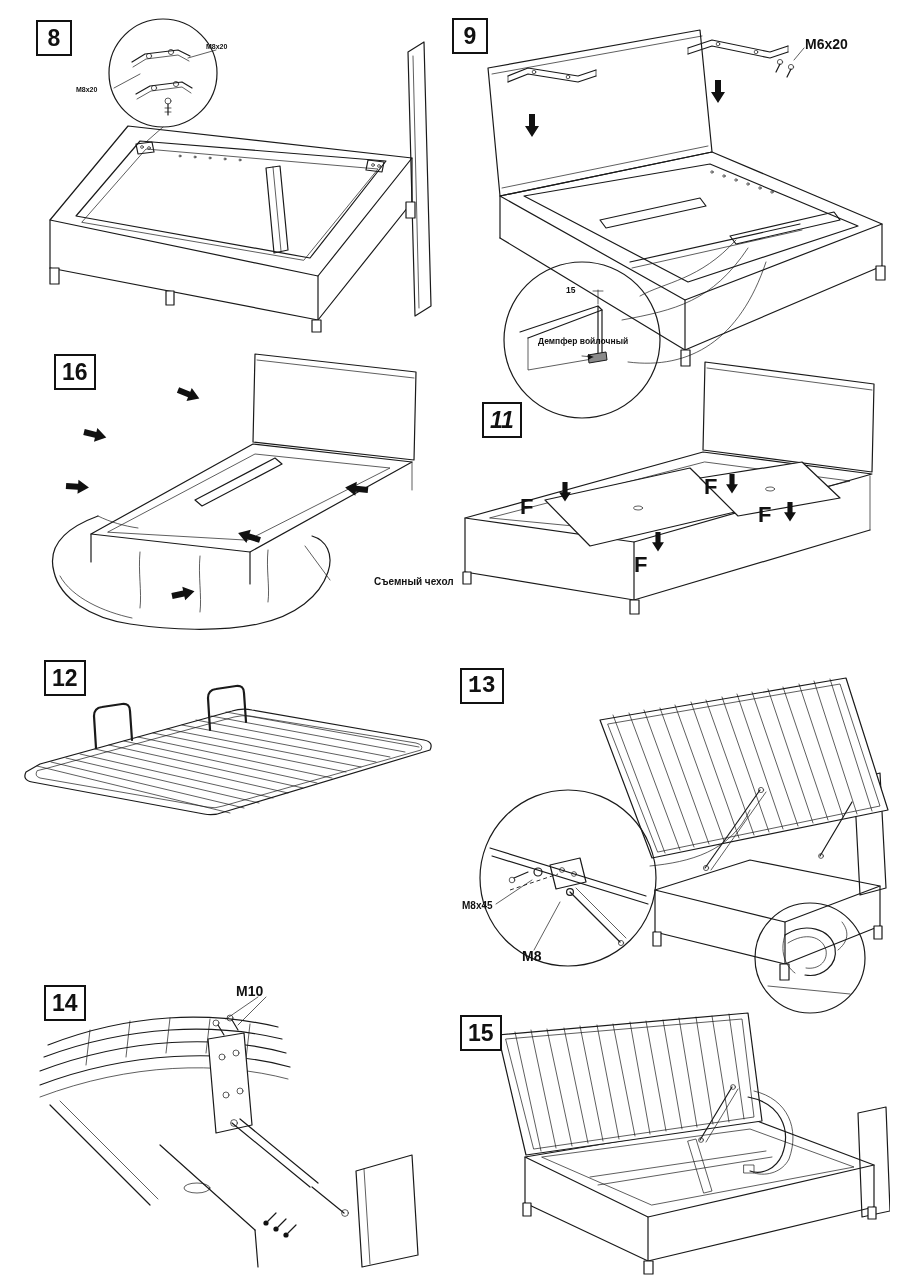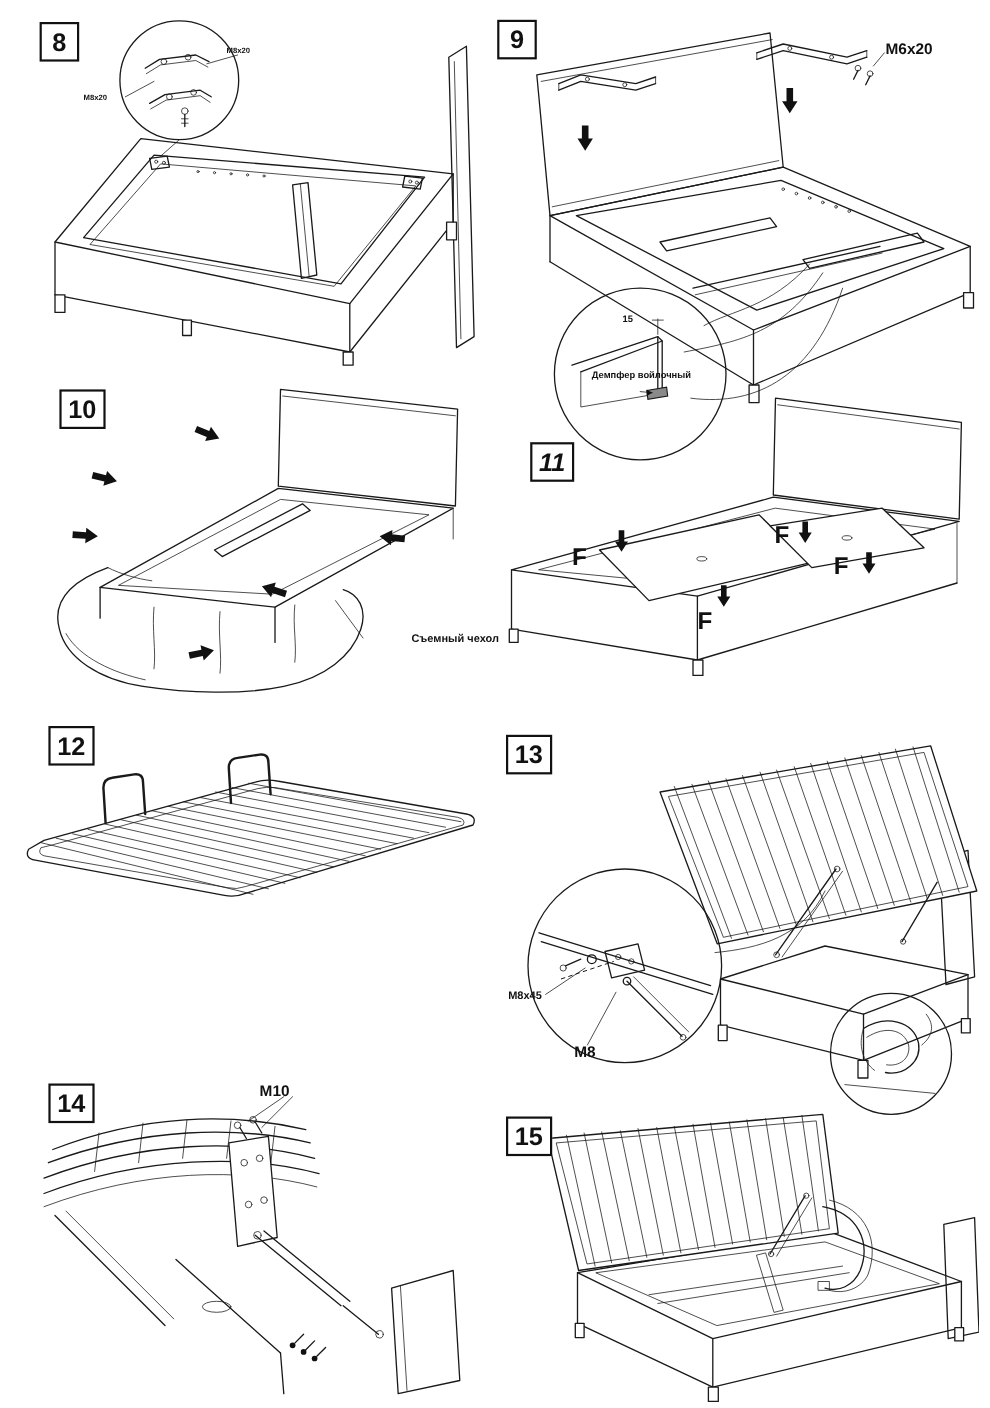--- a/index.html
+++ b/index.html
@@ -169,21 +169,21 @@
     <g>
       <path class="thin" d="M298,238 C262,292 225,300 172,310"></path>
       <path class="thin" d="M316,252 C290,330 240,360 178,352"></path>
       <path class="thin" d="M286,230 C250,270 215,272 190,286"></path>
     </g>
   </svg>
 </section>
 
 <section class="panel" style="left:20px; top:340px; width:420px; height:305px;">
   <div class="step-num" style="left:34px; top:14px;">
-    <span>10</span>
+    <span>16</span>
   </div>
   <span class="lbl" style="left:310px; top:236px; font-size:10px;margin-left:44px;">Съемный чехол</span>
   <svg width="420" height="305" viewBox="0 0 420 305">
     <g>
       <polygon class="ln" points="235,14 396,32 394,120 233,102"></polygon>
       <line class="thin" x1="237" y1="20" x2="394" y2="38"></line>
     </g>
     <g>
       <polygon class="ln" points="71,194 233,104 392,122 230,212"></polygon>
       <polygon class="thin" points="88,192 235,114 370,128 228,200"></polygon>
@@ -292,21 +292,21 @@
         <line class="thin" x1="201" y1="66" x2="395" y2="102"></line>
           <line class="thin" x1="216" y1="62" x2="409" y2="97"></line>
       </g>
     </g>
     <path class="ln2" d="M 86,98 L 84,66 Q 84,58 92,57 L 112,54 Q 120,53 120,61 L 122,90"></path>
     <path class="ln2" d="M 200,80 L 198,48 Q 198,40 206,39 L 226,36 Q 234,35 234,43 L 236,72"></path>
   </svg>
 </section>
 
 <section class="panel" style="left:450px; top:660px; width:445px; height:360px;">
-  <div class="step-num" style="left:10px; top:8px;">
+  <div class="step-num" style="left:10px; top:8px;font-family:Liberation Mono, monospace;">
     <span>13</span>
   </div>
   <span class="lbl" style="left:12px; top:240px; font-size:10px;">M8x45</span>
   <span class="lbl" style="left:72px; top:288px; font-size:14px;">M8</span>
   <svg width="445" height="360" viewBox="0 0 445 360">
     <g>
       <polygon class="ln" points="404,120 430,113 436,228 410,235"></polygon>
     </g>
     <g>
       <polygon class="ln" points="205,230 300,200 430,226 335,262"></polygon>

